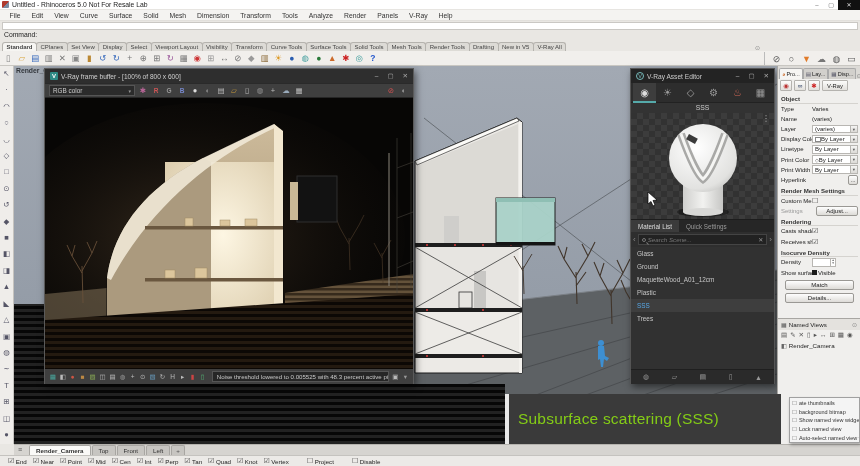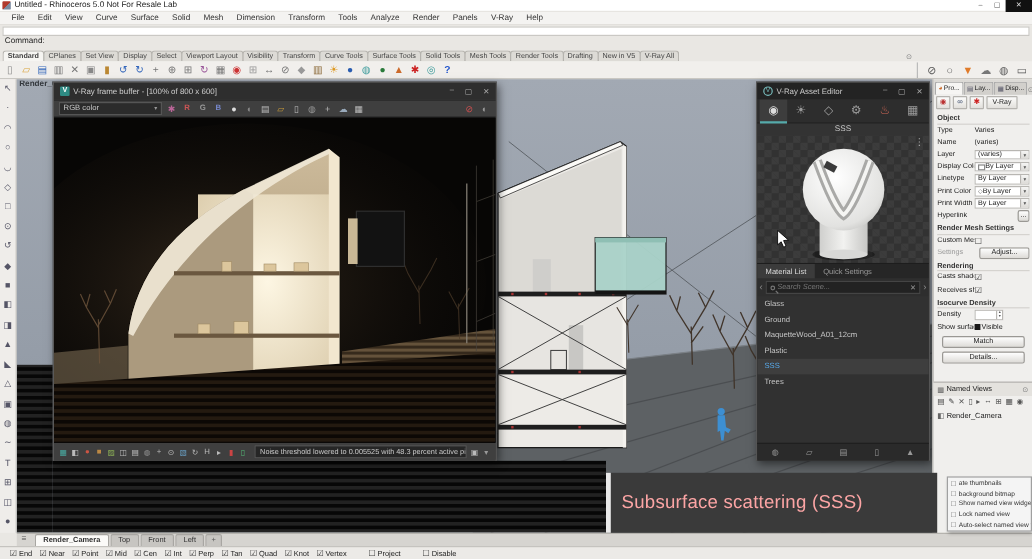--- a/index.html
+++ b/index.html
@@ -103,21 +103,21 @@
 .nv-tools{display:flex;gap:3px;padding:1px 3px;font-size:6.5px;color:#555;flex-wrap:wrap;width:80px}
 .nv-item{display:flex;align-items:center;gap:2px;font-size:6.2px;padding-left:3px;margin-top:2px;color:#222}
 
 .cmenu{position:absolute;left:789px;top:397px;width:71px;height:46px;background:#f4f4f4;border:1px solid #a0a0a0;box-shadow:1px 2px 3px rgba(0,0,0,.3);z-index:40;padding-top:1px}
 .cmi{display:flex;align-items:center;gap:2px;height:8.6px;padding-left:2px;font-size:5.5px;color:#333;white-space:nowrap;overflow:hidden}
 .cmi .cb{font-size:5.5px;color:#777}
 
 .banner{position:absolute;left:505px;top:394px;width:276px;height:50px;background:#3a3a3a;z-index:50;display:flex;flex-direction:column;justify-content:center;padding-left:13px;overflow:visible}
 .banner::before{content:"";position:absolute;left:0;top:0;width:4px;height:50px;background:#e9e9e9}
 .bt1{font-size:19.5px;font-weight:bold;color:#fff;white-space:nowrap;letter-spacing:.2px;line-height:22px}
-.bt2{font-size:15.5px;color:#fca5a5;white-space:nowrap;line-height:18px;letter-spacing:.2px}
+.bt2{font-size:15.5px;color:#84cc16;white-space:nowrap;line-height:18px;letter-spacing:.2px}
 
 .vtabs{position:absolute;left:14px;top:444px;width:846px;height:11px;background:#d6d4d0;border-top:1px solid #b5b3ae;display:flex;align-items:flex-end;padding-left:4px;gap:1px;z-index:5}
 .vt{font-size:6.2px;padding:0 6px;height:10px;line-height:10px;background:#c7c5c1;border:1px solid #a8a6a2;border-bottom:none;border-radius:2px 2px 0 0;color:#333;white-space:nowrap}
 .vt.active{background:#fbfaf8;font-weight:bold}
 .vt.plus{padding:0 4px;color:#555}
 .vham{font-size:7px;color:#555;margin-right:6px;line-height:10px}
 
 .statusbar{position:absolute;left:0;top:455px;width:860px;height:11px;background:#eceae7;border-top:1px solid #c5c3bf;display:flex;align-items:center;gap:6px;padding-left:8px;z-index:60}
 .os{display:flex;align-items:center;gap:1.5px;font-size:6.2px;color:#222}
 .os .cb{font-size:7px;color:#444}

